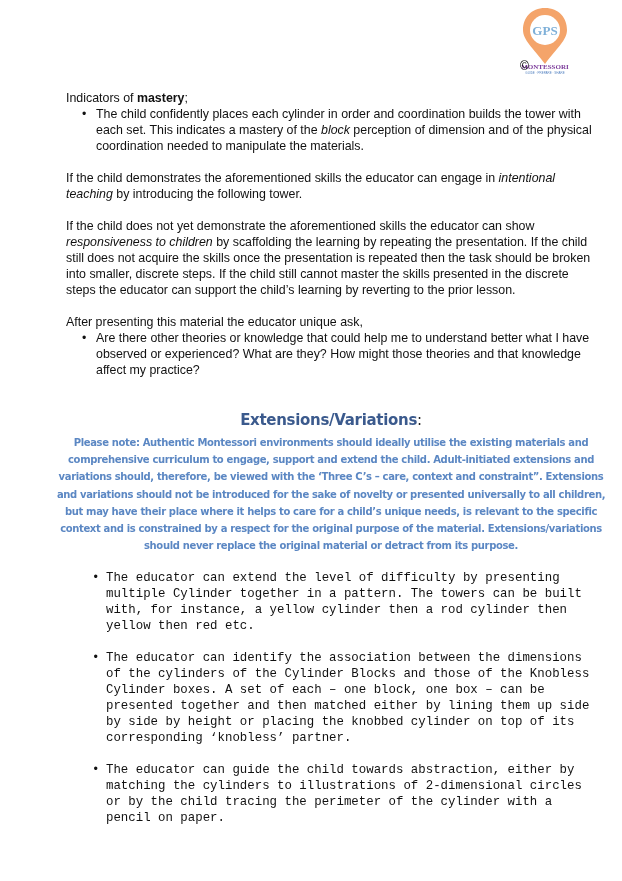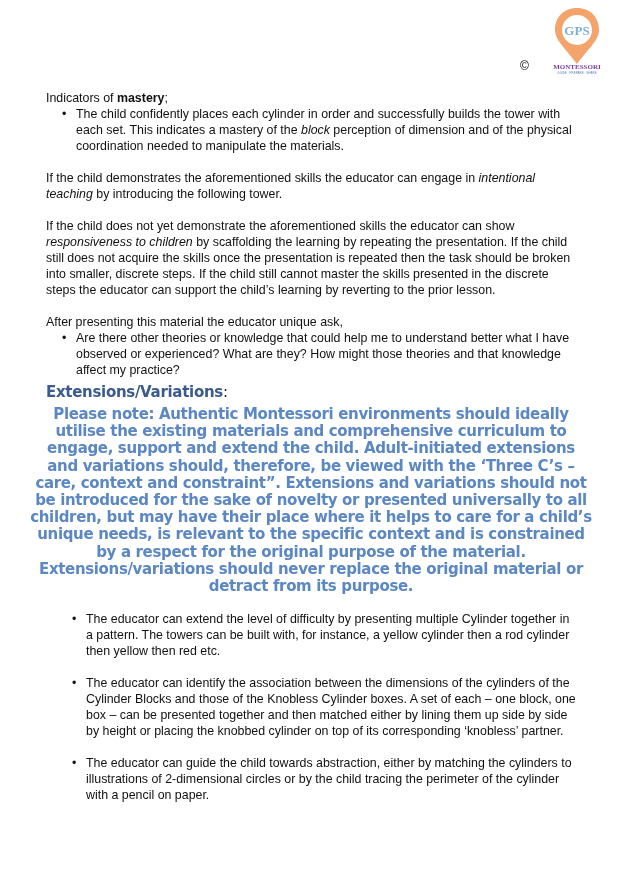--- a/index.html
+++ b/index.html
@@ -1,51 +1,51 @@
 <!DOCTYPE html>
 <html><head>
 <meta charset="utf-8">
 <style>
   html, body { margin:0; padding:0; background:#fff; }
   body { width:622px; height:881px; position:relative; overflow:hidden;
          font-family:"Liberation Sans", sans-serif; color:#111; }
-  .logo { position:absolute; left:545px; top:6px; width:64px; height:68px; }
+  .logo { position:absolute; left:513px; top:6px; width:64px; height:68px; }
   .copyright { position:absolute; left:520px; top:59px; font-size:12px; color:#000; }
-  .content { position:absolute; left:46px; top:90px; width:530px; font-size:12.4px; line-height:16px; }
+  .content { position:absolute; left:66px; top:90px; width:530px; font-size:12.4px; line-height:16px; }
   p { margin:0; }
   .gap { height:16px; }
   ul { margin:0; padding:0; list-style:none; }
   ul li { position:relative; padding-left:30px; }
   ul li::before { content:"•"; position:absolute; left:16px; top:0; }
-  .ext-title { text-align:left; font-family:"DejaVu Sans", sans-serif; font-weight:bold;
-               color:#3b5a8d; font-size:15px; margin-top:6px; margin-bottom:6px; letter-spacing:-0.3px; }
+  .ext-title { text-align:center; font-family:"DejaVu Sans", sans-serif; font-weight:bold;
+               color:#3b5a8d; font-size:15px; margin-top:34px; margin-bottom:6px; letter-spacing:-0.3px; }
   .ext-title .colon { font-weight:normal; color:#222; }
   .note { text-align:center; color:#5b87c3; font-family:"DejaVu Sans", sans-serif; font-weight:bold;
-          font-size:15px; line-height:17.2px; letter-spacing:-0.35px; margin:0 -16px 0 -16px; }
-  .ext-list li { margin-top:16px; }
+          font-size:10px; line-height:17.2px; letter-spacing:-0.35px; margin:0 -16px 0 -16px; }
+  .ext-list li { margin-top:16px;font-family:Liberation Mono, monospace; }
   .ext-list { margin-top:8px; padding-left:10px; }
 </style>
 </head>
 <body>
 
 <div class="logo">
   <svg width="64" height="68" viewBox="0 0 64 68">
     <path d="M32 2 C18 2 10 12 10 24 C10 34 20 42 32 58 C44 42 54 34 54 24 C54 12 46 2 32 2 Z" fill="#f4a46a"></path>
     <circle cx="32" cy="24" r="15" fill="#fff"></circle>
     <text x="32" y="29" text-anchor="middle" font-family="Liberation Serif, serif" font-weight="bold" font-size="13" fill="#7fb0d8">GPS</text>
     <text x="32" y="63" text-anchor="middle" font-family="Liberation Serif, serif" font-weight="bold" font-size="7" fill="#7b3a9a">MONTESSORI</text>
     <text x="32" y="68" text-anchor="middle" font-family="Liberation Sans, sans-serif" font-size="3" fill="#5b87c3">GUIDE · PREPARE · SHARE</text>
   </svg>
 </div>
 <div class="copyright">©</div>
 
 <div class="content">
   <p><span>Indicators of </span><b>mastery</b><span>;</span></p>
   <ul>
-    <li><span>The child confidently places each cylinder in order and successfully builds the tower with each set. This indicates a mastery of the </span><i>block</i><span> perception of dimension and of the physical coordination needed to manipulate the materials.</span></li>
+    <li><span>The child confidently places each cylinder in order and coordination builds the tower with each set. This indicates a mastery of the </span><i>block</i><span> perception of dimension and of the physical coordination needed to manipulate the materials.</span></li>
   </ul>
   <div class="gap"></div>
   <p><span>If the child demonstrates the aforementioned skills the educator can engage in </span><i>intentional teaching</i><span> by introducing the following tower.</span></p>
   <div class="gap"></div>
   <p><span>If the child does not yet demonstrate the aforementioned skills the educator can show </span><i>responsiveness to children</i><span> by scaffolding the learning by repeating the presentation. If the child still does not acquire the skills once the presentation is repeated then the task should be broken into smaller, discrete steps. If the child still cannot master the skills presented in the discrete steps the educator can support the child’s learning by reverting to the prior lesson.</span></p>
   <div class="gap"></div>
   <p>After presenting this material the educator unique ask,</p>
   <ul>
     <li>Are there other theories or knowledge that could help me to understand better what I have observed or experienced? What are they? How might those theories and that knowledge affect my practice?</li>
   </ul>

